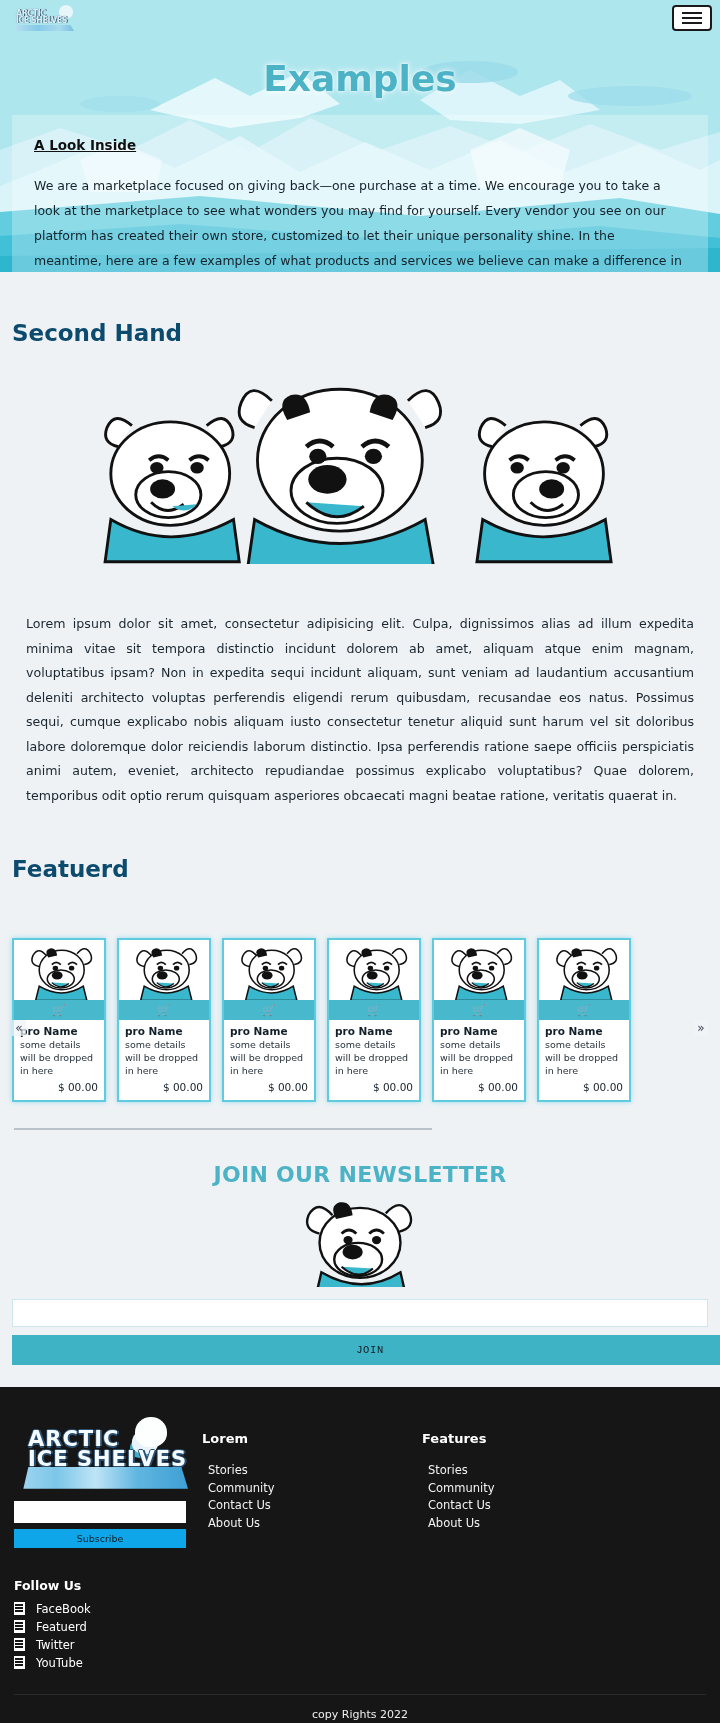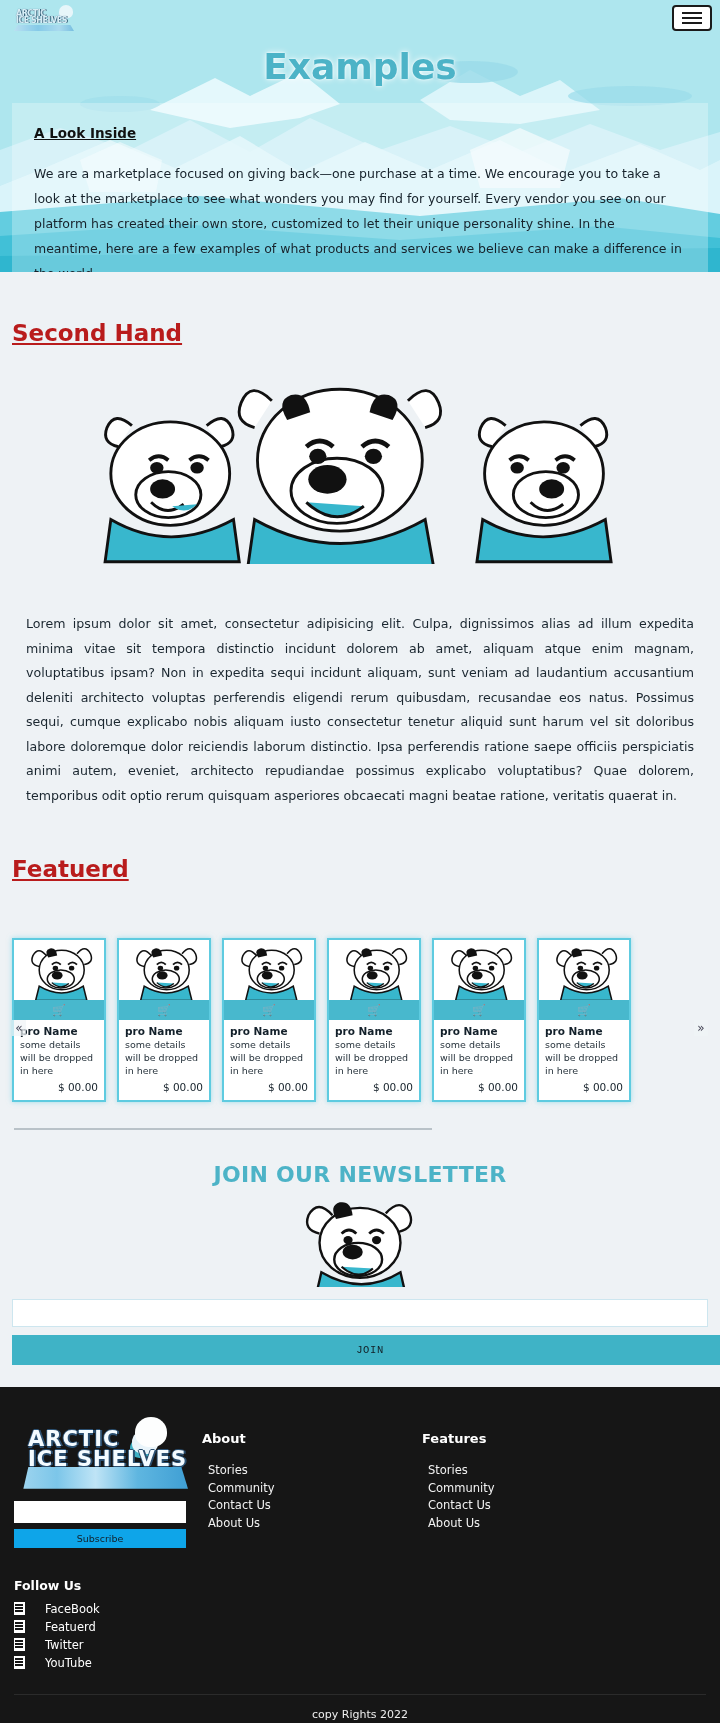--- a/index.html
+++ b/index.html
@@ -67,21 +67,21 @@
     align-items: center; justify-content: center;
     gap: 3px;
     cursor: pointer;
   }
   .menu-btn i { display: block; width: 20px; height: 2px; background: #1a1a1a; }
 
   .hero-title {
     position: relative;
     z-index: 5;
     text-align: center;
-    margin-top: 10px;
+    margin-top: 22px;
     font-size: 36px;
     font-weight: bold;
     color: #4cb3c7;
     text-shadow: 0 0 6px rgba(255,255,255,.95), 0 0 2px #fff;
     font-family: "DejaVu Sans", sans-serif;
   }
   .hero-card {
     position: relative;
     z-index: 5;
     margin: 16px 12px 0 12px;
@@ -100,24 +100,23 @@
     font-size: 12.5px;
     line-height: 2.0;
     color: #16222b;
   }
 
   
   .section { padding: 0 12px; }
   .sec-title {
     font-size: 23px;
     font-weight: bold;
-    color: #b91c1c;
+    color: #0c4a6e;
     padding: 48px 0 10px 0;
     font-family: "DejaVu Sans", sans-serif;
-    text-decoration: underline;
   }
   .bear-banner {
     height: 200px;
     margin: 8px 72px 0 72px;
     position: relative;
     overflow: hidden;
   }
   .body-copy {
     font-size: 12.6px;
     line-height: 1.95;
@@ -266,21 +265,21 @@
     cursor: pointer;
     font-family: "DejaVu Sans", sans-serif;
   }
   .f-col { width: 220px; padding-top: 18px; }
   .f-col h4 { font-size: 13px; margin-bottom: 16px; color: #fff; }
   .f-col ul { list-style: none; padding-left: 6px; }
   .f-col li { font-size: 11.5px; line-height: 1.55; color: #f2f2f2; cursor: pointer; }
 
   .follow { padding-top: 30px; }
   .follow h4 { font-size: 12.5px; margin-bottom: 9px; }
-  .social { display: flex; align-items: center; gap: 20px; margin-bottom: 4px; cursor: pointer; }
+  .social { display: flex; align-items: center; gap: 11px; margin-bottom: 4px; cursor: pointer; }
   .social .sico {
     width: 11px; height: 13px;
     background: #fff;
     display: inline-block;
     position: relative;
     flex: 0 0 11px;
   }
   .social .sico::after {
     content: "";
     position: absolute; left: 1px; top: 2px;
@@ -602,21 +601,21 @@
         <div class="fl-bear"></div>
         <div class="fl-t1">ARCTIC</div>
         <div class="fl-t2">ICE SHELVES</div>
         <div class="fl-ice"></div>
       </div>
       <input class="f-sub-input" type="text" placeholder="" style="">
       <button class="f-sub-btn">Subscribe</button>
     </div>
 
     <div class="f-col">
-      <h4>About</h4>
+      <h4>Lorem</h4>
       <ul id="col0">
           <li>Stories</li>
           <li>Community</li>
           <li>Contact Us</li>
           <li>About Us</li>
         </ul>
     </div>
 
     <div class="f-col">
       <h4>Features</h4>

